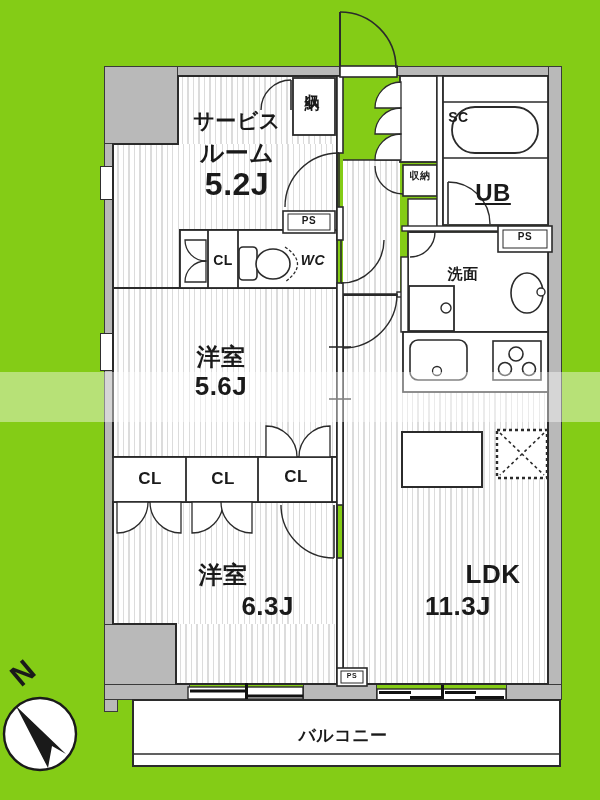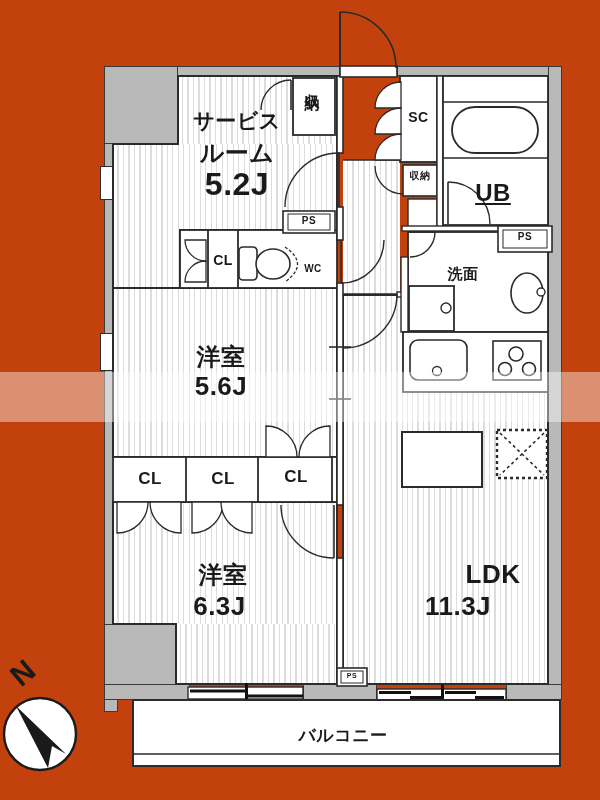--- a/index.html
+++ b/index.html
@@ -1,16 +1,16 @@
 <!DOCTYPE html>
 <html><head>
 <meta charset="utf-8">
 <style>
   html,body{margin:0;padding:0;background:#ffffff;}
-  #plan{position:relative;width:600px;height:800px;background:#c2410c;overflow:hidden;
+  #plan{position:relative;width:600px;height:800px;background:#84cc16;overflow:hidden;
         font-family:"Liberation Sans","DejaVu Sans",sans-serif;color:#1a1a1a;}
   .wall{position:absolute;background:#b9b9b9;border:1px solid #3a3a3a;box-sizing:border-box;z-index:2;}
   .floor{position:absolute;z-index:1;
          background:repeating-linear-gradient(90deg,#ffffff 0px,#ffffff 4px,#dcdcdc 4px,#dcdcdc 5.5px);}
   .winbox{position:absolute;background:#ffffff;border:1.5px solid #2e2e2e;box-sizing:border-box;z-index:3;}
   svg.layer{position:absolute;left:0;top:0;z-index:10;}
   .wm{position:absolute;left:0;top:372px;width:600px;height:50px;background:rgba(255,255,255,0.42);z-index:20;}
   .lbl{position:absolute;z-index:40;text-align:center;font-weight:600;letter-spacing:0.5px;line-height:1.05;white-space:nowrap;}
   .lbl-v{position:absolute;z-index:40;writing-mode:vertical-rl;text-orientation:upright;font-weight:600;letter-spacing:2px;}
   .north{position:absolute;z-index:40;font-weight:bold;transform:rotate(-40deg);}
@@ -207,41 +207,41 @@
     </g>
   </svg>
 
   <div class="wm"></div>
 
   <div class="lbl" style="left:177px;top:110px;width:120px;font-size:21px;">サービス</div>
   <div class="lbl" style="left:177px;top:140px;width:120px;font-size:24px;">ルーム</div>
   <div class="lbl" style="left:177px;top:168px;width:120px;font-size:32px;">5.2J</div>
 
   <div class="lbl-v" style="left:302px;top:82px;height:50px;font-size:15px;">収納</div>
-  <div class="lbl" style="left:400px;top:110px;width:37px;font-size:14px;">SC</div>
+  <div class="lbl" style="left:400px;top:110px;width:37px;font-size:14px;padding-left:40px;">SC</div>
   <div class="lbl" style="left:402px;top:171px;width:36px;font-size:10px;">収納</div>
   <div class="lbl" style="left:466px;top:180px;width:54px;font-size:24px;text-decoration:underline;">UB</div>
 
   <div class="lbl" style="left:285px;top:216px;width:48px;font-size:10px;">PS</div>
   <div class="lbl" style="left:500px;top:232px;width:50px;font-size:10px;">PS</div>
   <div class="lbl" style="left:339px;top:672px;width:26px;font-size:7px;">PS</div>
 
   <div class="lbl" style="left:208px;top:253px;width:30px;font-size:14px;">CL</div>
-  <div class="lbl" style="left:295px;top:264px;width:36px;font-size:10px;">WC</div>
+  <div class="lbl" style="left:295px;top:253px;width:36px;font-size:14px;font-style:italic;">WC</div>
   <div class="lbl" style="left:437px;top:266px;width:52px;font-size:15px;">洗面</div>
 
   <div class="lbl" style="left:172px;top:344px;width:98px;font-size:24px;">洋室</div>
   <div class="lbl" style="left:172px;top:373px;width:98px;font-size:26px;">5.6J</div>
 
   <div class="lbl" style="left:131px;top:470px;width:38px;font-size:17px;">CL</div>
   <div class="lbl" style="left:204px;top:470px;width:38px;font-size:17px;">CL</div>
   <div class="lbl" style="left:277px;top:468px;width:38px;font-size:17px;">CL</div>
 
   <div class="lbl" style="left:174px;top:562px;width:98px;font-size:24px;">洋室</div>
-  <div class="lbl" style="left:174px;top:593px;width:91px;font-size:26px;">6.3J</div>
+  <div class="lbl" style="left:174px;top:593px;width:120px;font-size:26px;text-align:right;">6.3J</div>
 
   <div class="lbl" style="left:402px;top:561px;width:86px;font-size:26px;padding-left:48px;">LDK</div>
   <div class="lbl" style="left:398px;top:593px;width:94px;font-size:26px;padding-left:13px;">11.3J</div>
 
   <div class="lbl" style="left:280px;top:727px;width:126px;font-size:17px;">バルコニー</div>
 
   <div class="north" style="left:12px;top:656px;font-size:30px;">N</div>
 </div>
 
 </body></html>

